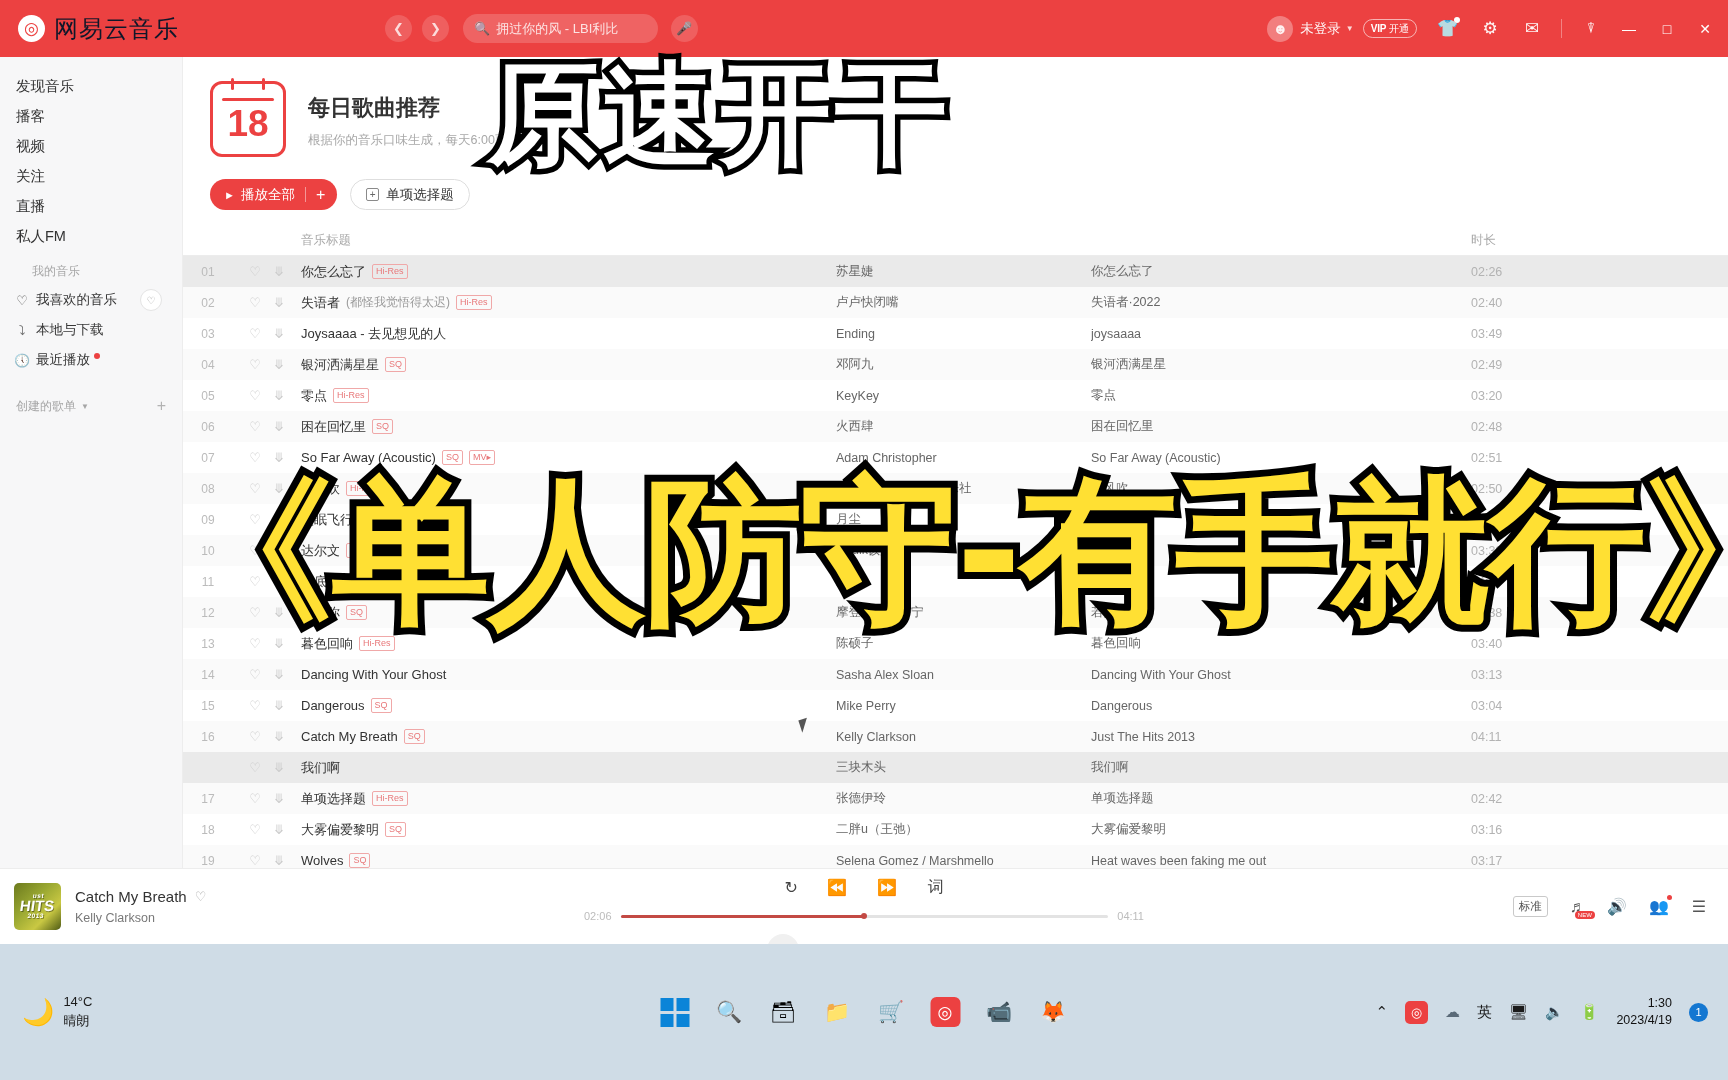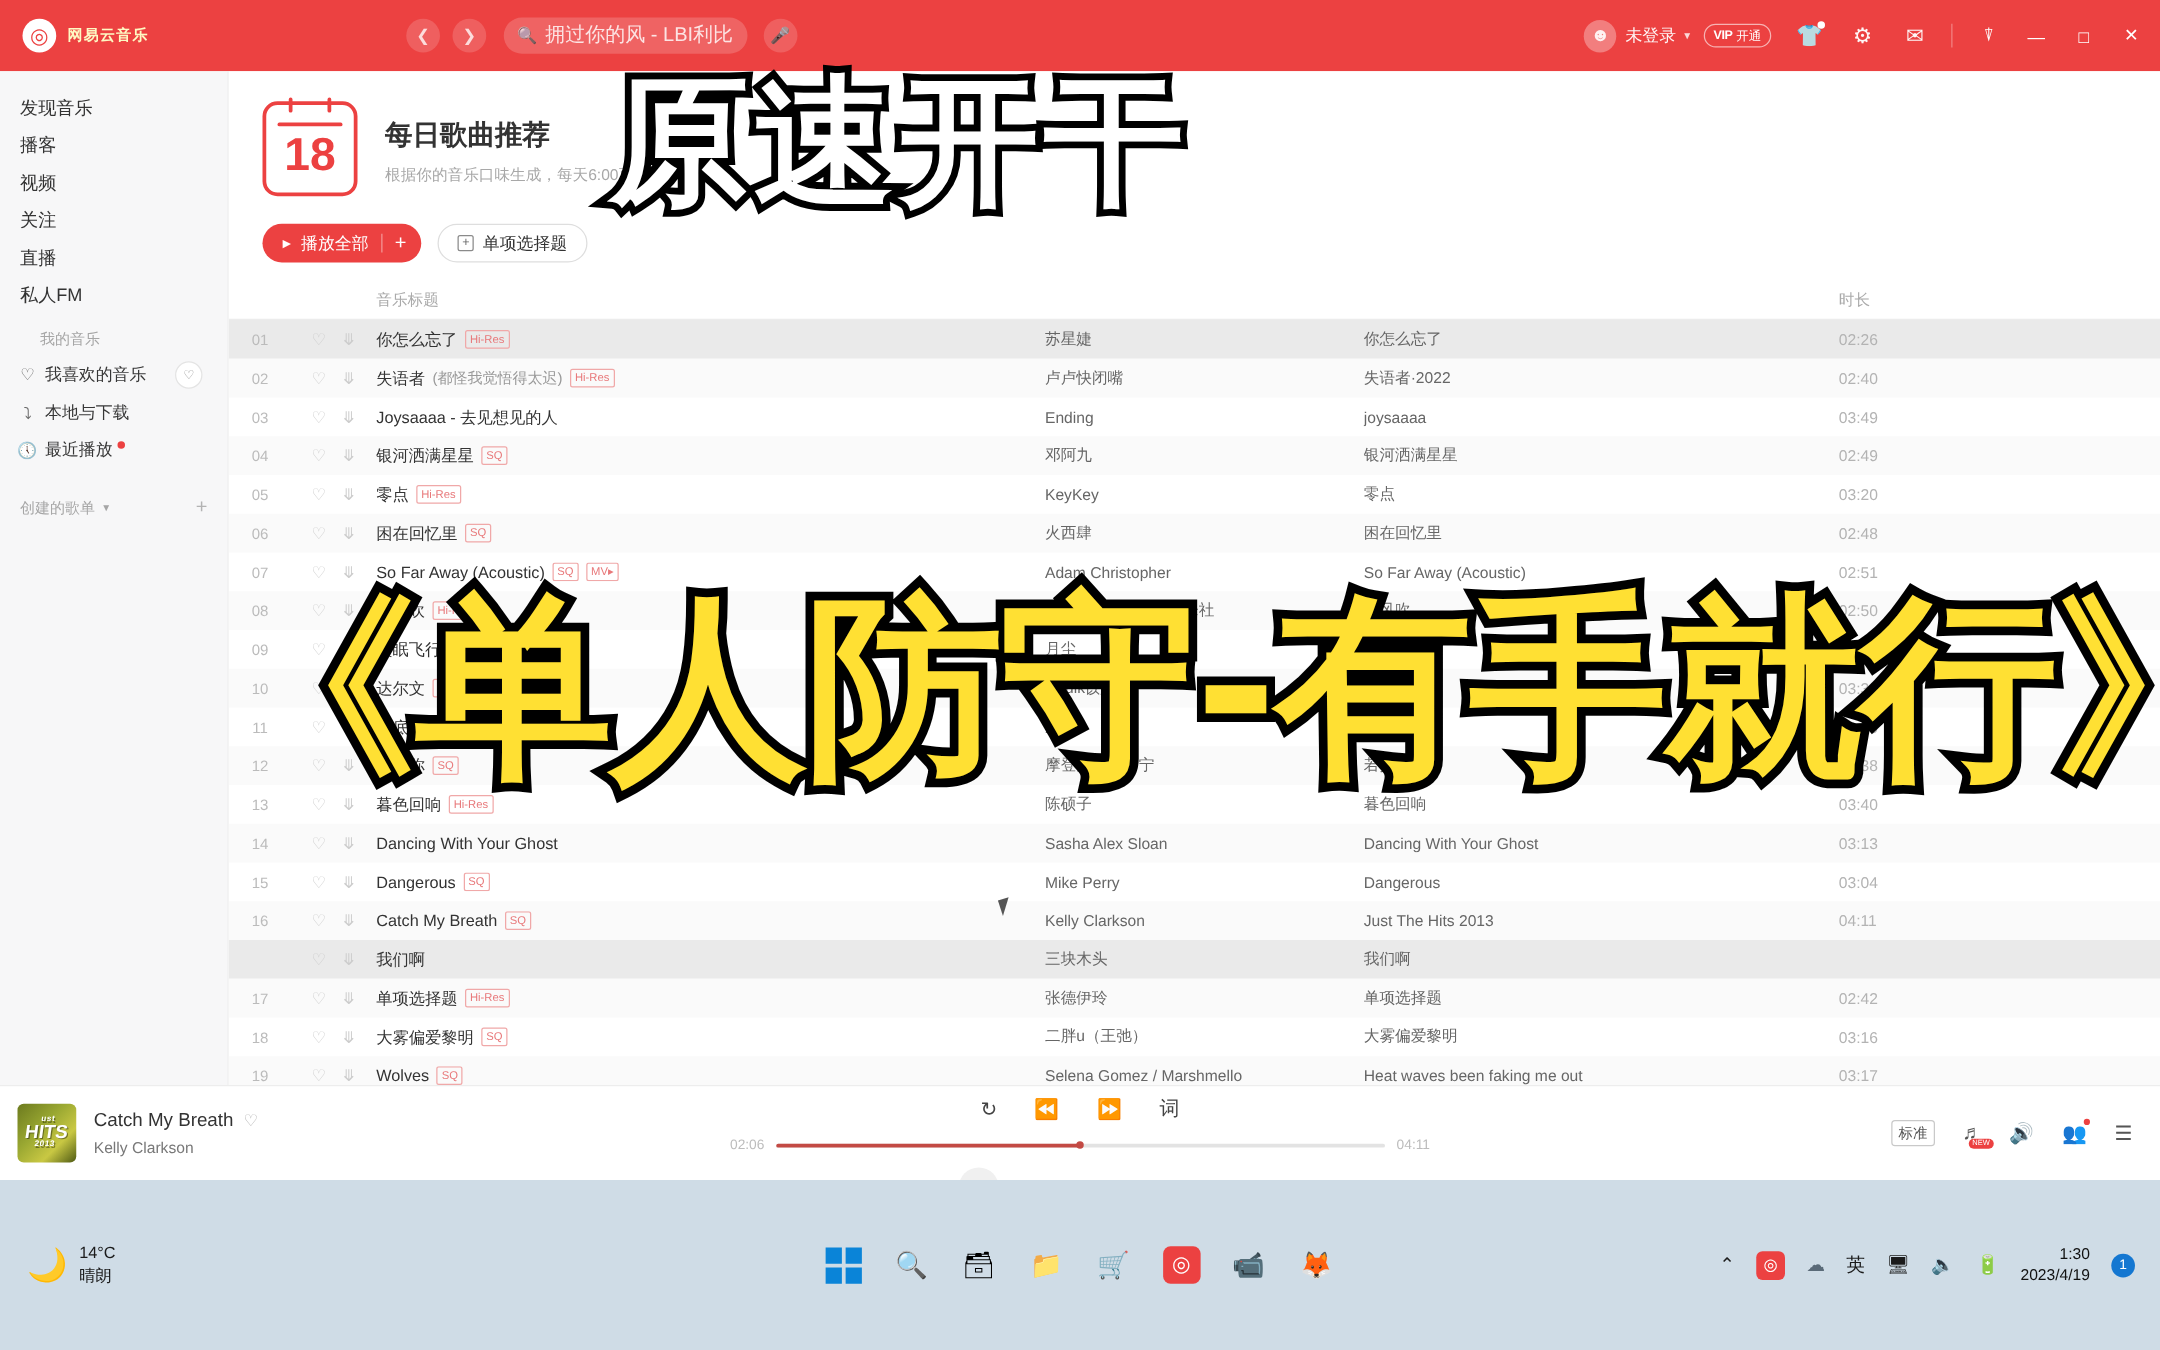--- a/index.html
+++ b/index.html
@@ -24,39 +24,39 @@
     color: #fff;
   }
   .brand { display: flex; align-items: center; margin-left: 18px; }
   .brand-logo {
     width: 27px; height: 27px; border-radius: 50%;
     background: #fff; color: #ec4141;
     display: flex; align-items: center; justify-content: center;
     font-size: 17px; font-weight: bold; line-height: 1;
   }
   .brand-name {
-    margin-left: 9px; font-size: 12px; font-weight: 700;
-    letter-spacing: 1px; color: #fef9c3;
+    margin-left: 9px; font-size: 24px; font-weight: 400;
+    letter-spacing: 1px; color: #0f172a;
   }
   .nav-arrows { display: flex; align-items: center; margin-left: 206px; gap: 10px; }
   .circ-btn {
     width: 27px; height: 27px; border-radius: 50%;
     background: rgba(255,255,255,0.16);
     display: flex; align-items: center; justify-content: center;
     font-size: 13px; color: rgba(255,255,255,0.78);
   }
   .searchbox {
     margin-left: 14px;
     width: 195px; height: 29px; border-radius: 15px;
     background: rgba(255,255,255,0.18);
     display: flex; align-items: center; padding: 0 11px;
   }
   .search-ic { font-size: 13px; color: rgba(255,255,255,0.8); margin-right: 6px; }
   .search-txt {
-    font-size: 16px; color: rgba(255,255,255,0.82);
+    font-size: 13px; color: rgba(255,255,255,0.82);
     white-space: nowrap; overflow: hidden;
   }
   .mic-btn { margin-left: 13px; }
   .tb-right {
     margin-left: auto; display: flex; align-items: center;
     height: 57px; padding-right: 4px;
   }
   .avatar-wrap { display: flex; align-items: center; }
   .avatar {
     width: 26px; height: 26px; border-radius: 50%;

